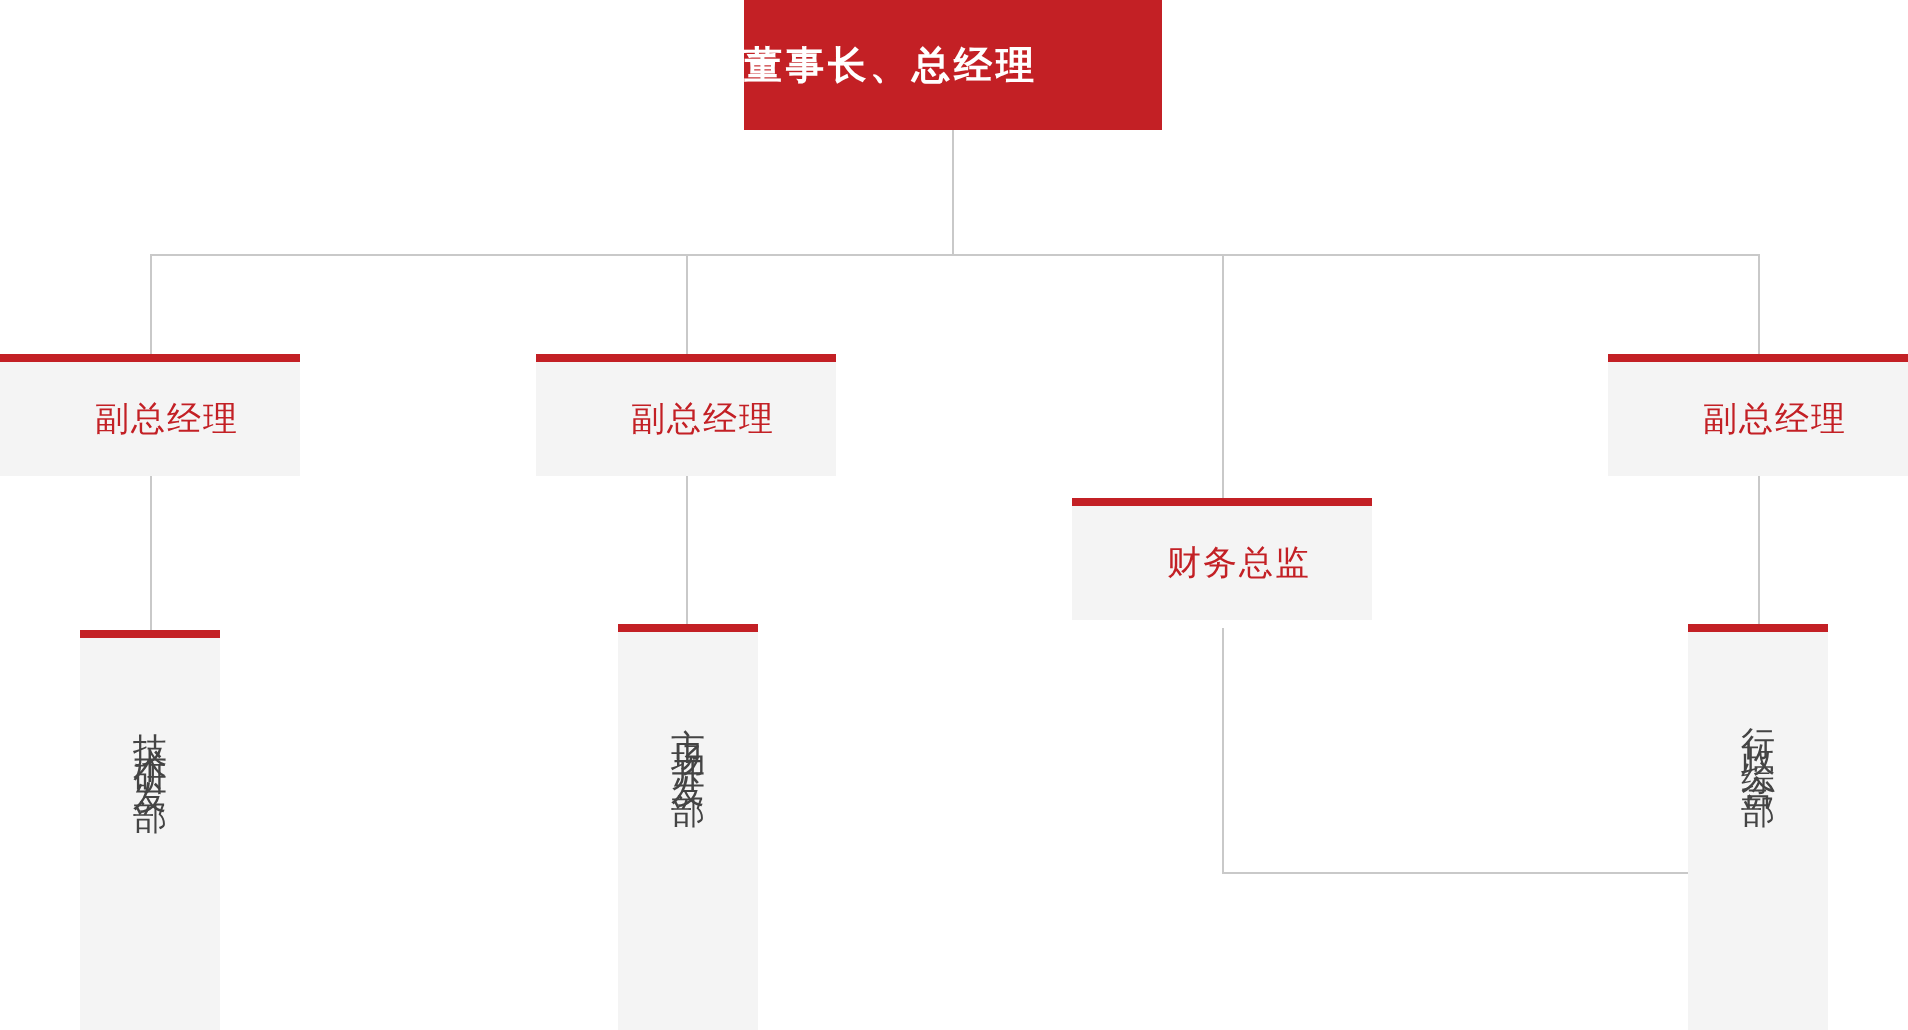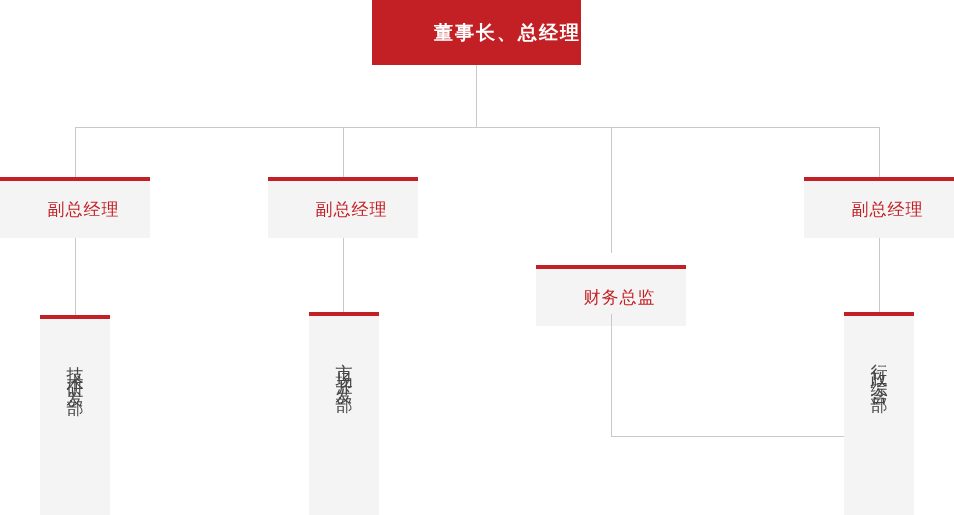--- a/index.html
+++ b/index.html
@@ -27,21 +27,21 @@
   .line.v { width: 1px; }
   .line.h { height: 1px; }
 
   
   .root-box {
     position: absolute;
     background: #c32025;
     color: #ffffff;
     display: flex;
     align-items: center;
-    justify-content: flex-end;
+    justify-content: flex-start;
     font-size: 19px;
     font-weight: bold;
     letter-spacing: 2px;
   }
 
   
   .mgr-box {
     position: absolute;
     background: #f4f4f4;
     border-top: 4px solid #c32025;
@@ -95,21 +95,21 @@
   <div class="line v" style="left:879px; top:127px; height:50px;"></div>
 
   <div class="mgr-box" style="left:0px; top:177px; width:150px; height:61px;">
     <span>副总经理</span>
   </div>
 
   <div class="mgr-box" style="left:268px; top:177px; width:150px; height:61px;">
     <span>副总经理</span>
   </div>
 
-  <div class="mgr-box" style="left:536px; top:265px; width:150px; height:61px;">
+  <div class="mgr-box" style="left:536px; top:249px; width:150px; height:61px;">
     <span>财务总监</span>
   </div>
 
   <div class="mgr-box" style="left:804px; top:177px; width:150px; height:61px;">
     <span>副总经理</span>
   </div>
 
   <div class="line v" style="left:75px; top:238px; height:77px;"></div>
   <div class="line v" style="left:343px; top:238px; height:77px;"></div>
   <div class="line v" style="left:879px; top:238px; height:77px;"></div>

